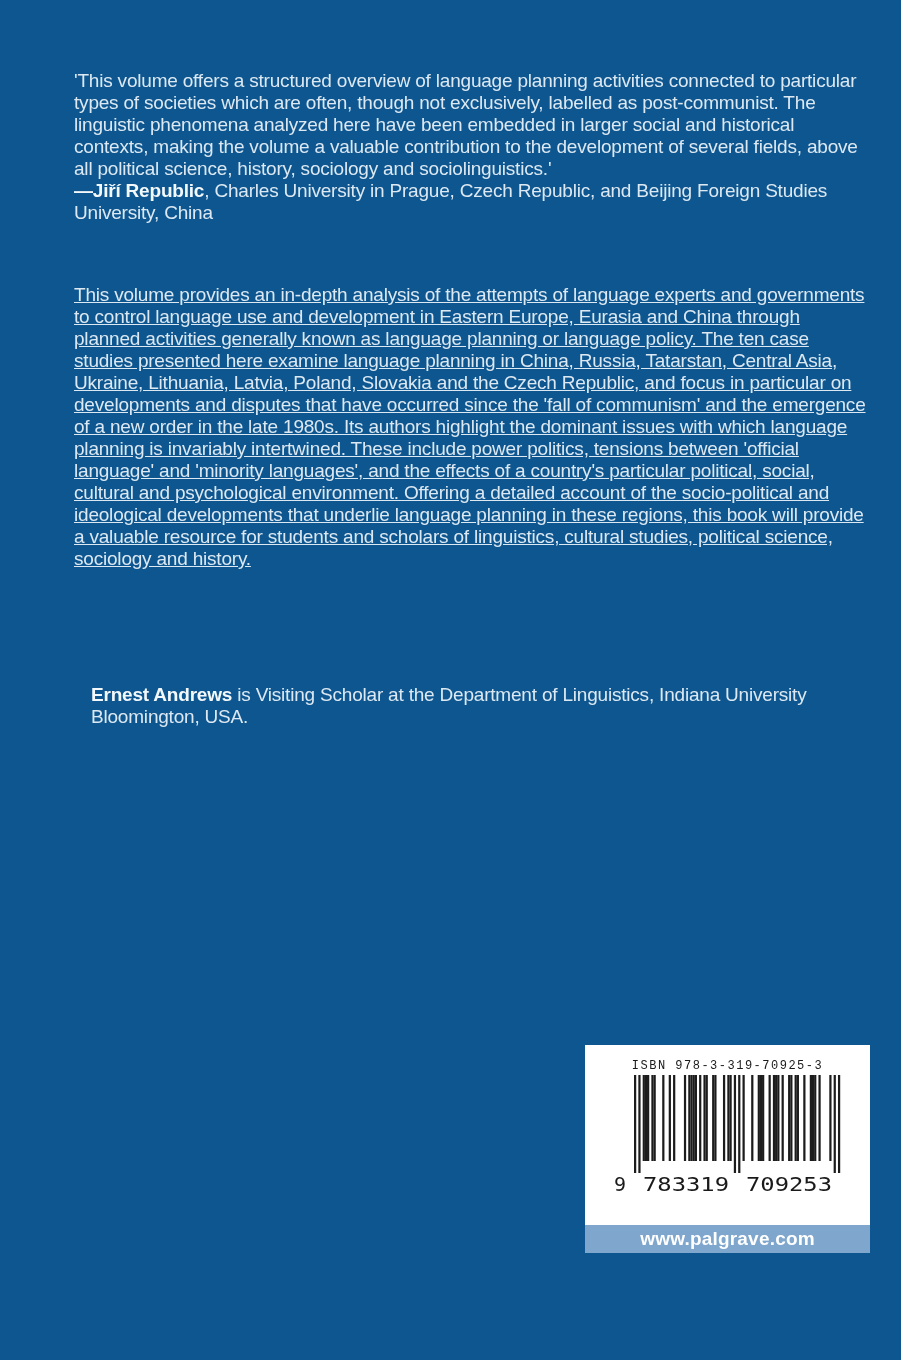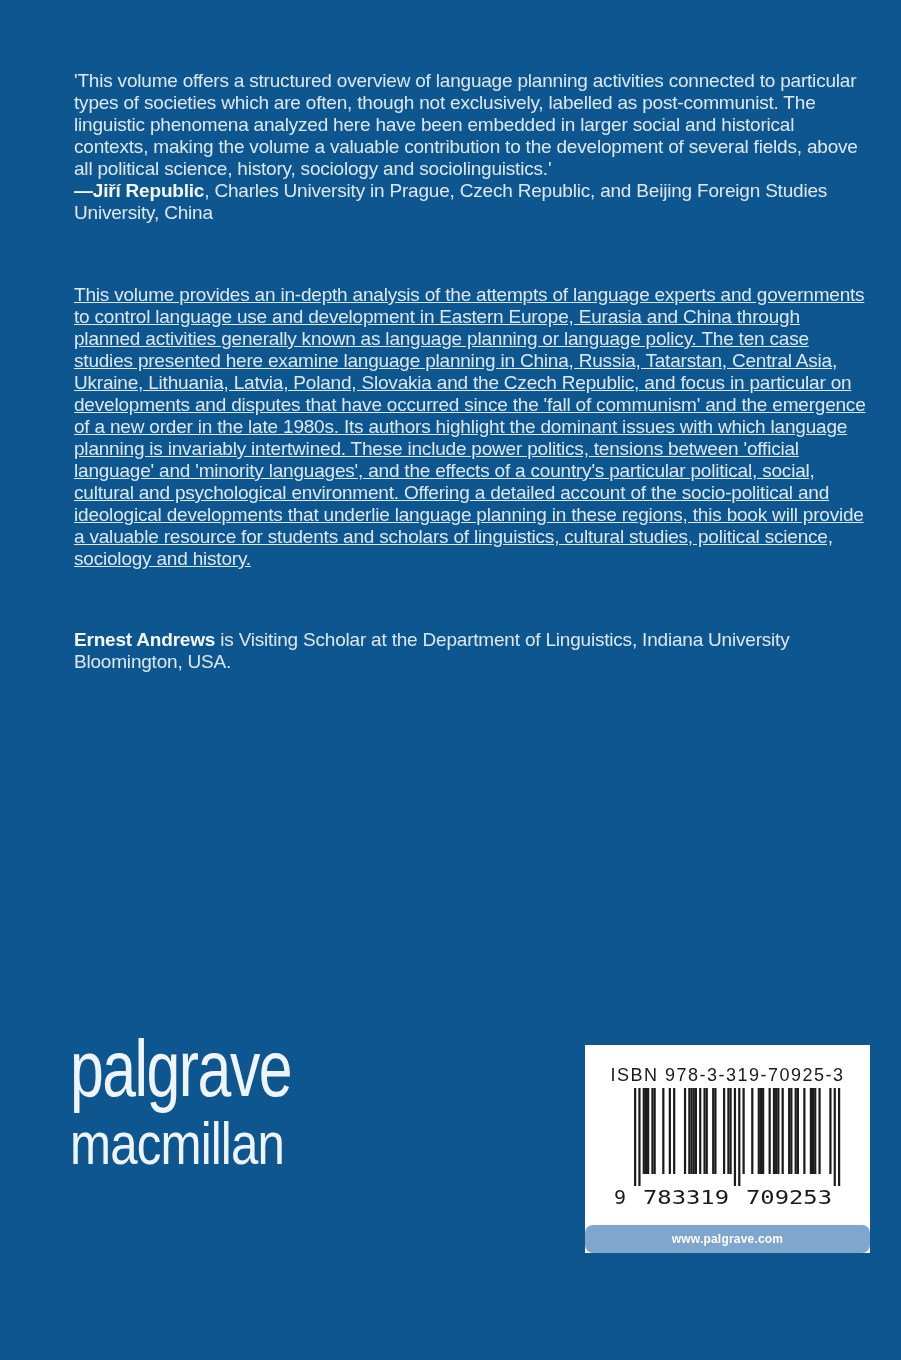--- a/index.html
+++ b/index.html
@@ -16,21 +16,21 @@
     margin:0;
     font-size:19px;
     line-height:22px;
     letter-spacing:-0.2px;
     color:var(--text,#dde9f2);
     text-align:left;
   }
   .para strong{color:var(--text-bold,#f3f8fb);font-weight:bold;}
   .quote{top:70px;}
   .desc{top:284px;text-decoration:underline;}
-  .author{top:629px;}
+  .author{top:684px;margin-left:17px;}
 
   .logo{
     position:absolute;left:70px;top:1028px;
     color:var(--logo,#eef4f8);
   }
   .logo1{
     font-size:80px;line-height:82px;
     letter-spacing:-2px;
     transform:scaleX(.76);
     transform-origin:left top;
@@ -43,59 +43,54 @@
     transform-origin:left top;
   }
 
   .barcode-box{
     position:absolute;left:585px;top:1045px;
     width:285px;height:208px;
     background:var(--panel_bg,#fff);
     text-align:center;
   }
   .isbn{
-    margin-top:20px;
-    font-family:Liberation Sans, sans-serif;
-    font-size:18px;
+    margin-top:14px;
+    font-family:Liberation Mono, monospace;
+    font-size:12px;
     letter-spacing:1.5px;
     color:var(--isbn_text,#1a1a1a);
     white-space:nowrap;
   }
   .bars{display:block;margin:2px auto 0;}
   .site{
     position:absolute;left:0;right:0;bottom:0;
     height:28px;line-height:28px;
     background:var(--strip,#7fa6cd);
     color:var(--website_text,#fff);
     font-weight:bold;
-    font-size:12px;
+    font-size:19px;
     letter-spacing:0.2px;
-    border-radius:8px;
   }
 </style>
 </head>
 <body>
 
 <div class="cover">
 
   <p class="para quote">
     <span>'This volume offers a structured overview of language planning activities connected to particular types of societies which are often, though not exclusively, labelled as post-communist. The linguistic phenomena analyzed here have been embedded in larger social and historical contexts, making the volume a valuable contribution to the development of several fields, above all political science, history, sociology and sociolinguistics.'</span><br>
     <strong>—Jiří Republic</strong><span>, Charles University in Prague, Czech Republic, and Beijing Foreign Studies University, China</span>
   </p>
 
   <p class="para desc">This volume provides an in-depth analysis of the attempts of language experts and governments to control language use and development in Eastern Europe, Eurasia and China through planned activities generally known as language planning or language policy. The ten case studies presented here examine language planning in China, Russia, Tatarstan, Central Asia, Ukraine, Lithuania, Latvia, Poland, Slovakia and the Czech Republic, and focus in particular on developments and disputes that have occurred since the 'fall of communism' and the emergence of a new order in the late 1980s. Its authors highlight the dominant issues with which language planning is invariably intertwined. These include power politics, tensions between 'official language' and 'minority languages', and the effects of a country's particular political, social, cultural and psychological environment. Offering a detailed account of the socio-political and ideological developments that underlie language planning in these regions, this book will provide a valuable resource for students and scholars of linguistics, cultural studies, political science, sociology and history.</p>
 
   <p class="para author">
     <strong>Ernest Andrews</strong><span> is Visiting Scholar at the Department of Linguistics, Indiana University Bloomington, USA.</span>
   </p>
 
-  <div class="logo">
-    <div class="logo1">palgrave</div>
-    <div class="logo2">macmillan</div>
-  </div>
 
   <div class="barcode-box">
     <div class="isbn">ISBN 978-3-319-70925-3</div>
     <svg id="barcode" class="bars" viewBox="0 0 240 122" width="240" height="122" xmlns="http://www.w3.org/2000/svg">
         <rect x="26.00" y="0" width="2.23" height="98" fill="#1c1c1c"></rect>
         <rect x="30.34" y="0" width="2.23" height="98" fill="#1c1c1c"></rect>
         <rect x="34.68" y="0" width="2.23" height="86" fill="#1c1c1c"></rect>
         <rect x="36.85" y="0" width="2.23" height="86" fill="#1c1c1c"></rect>
         <rect x="39.02" y="0" width="2.23" height="86" fill="#1c1c1c"></rect>
         <rect x="43.36" y="0" width="2.23" height="86" fill="#1c1c1c"></rect>

